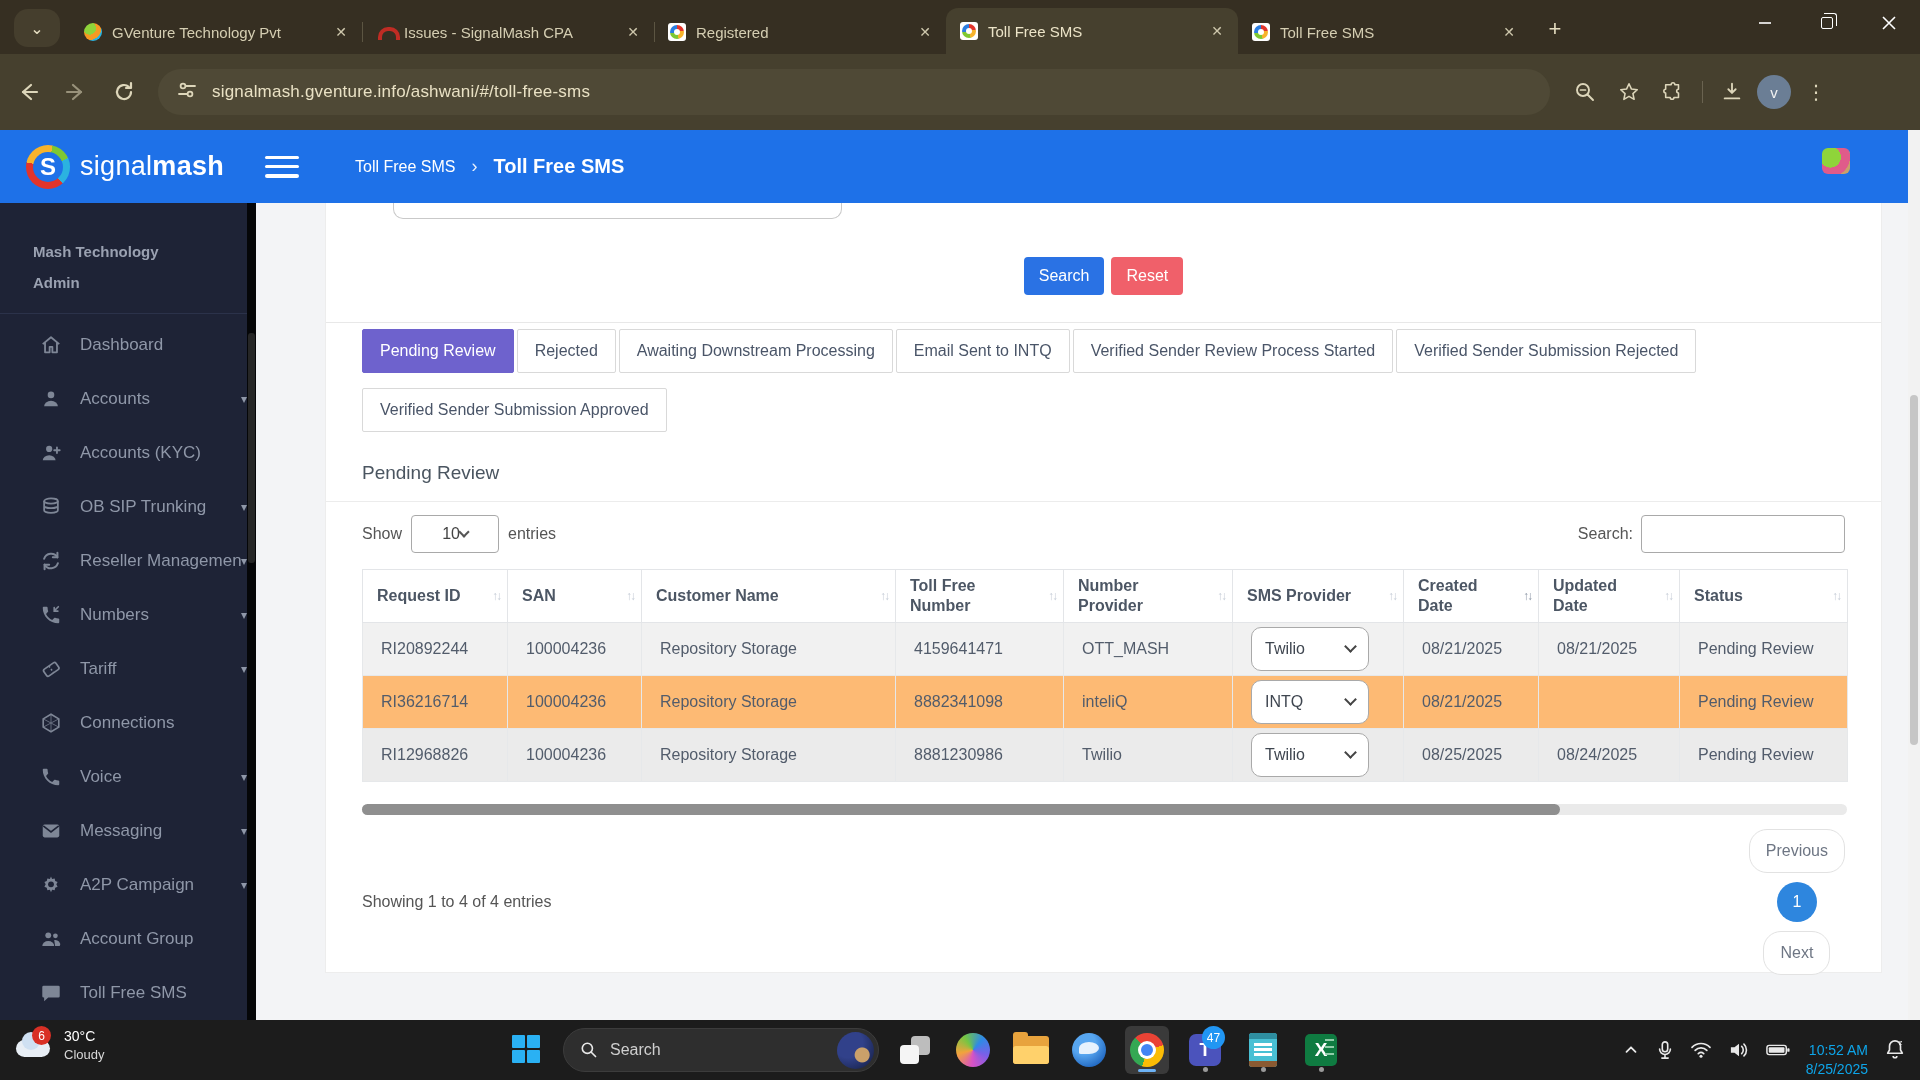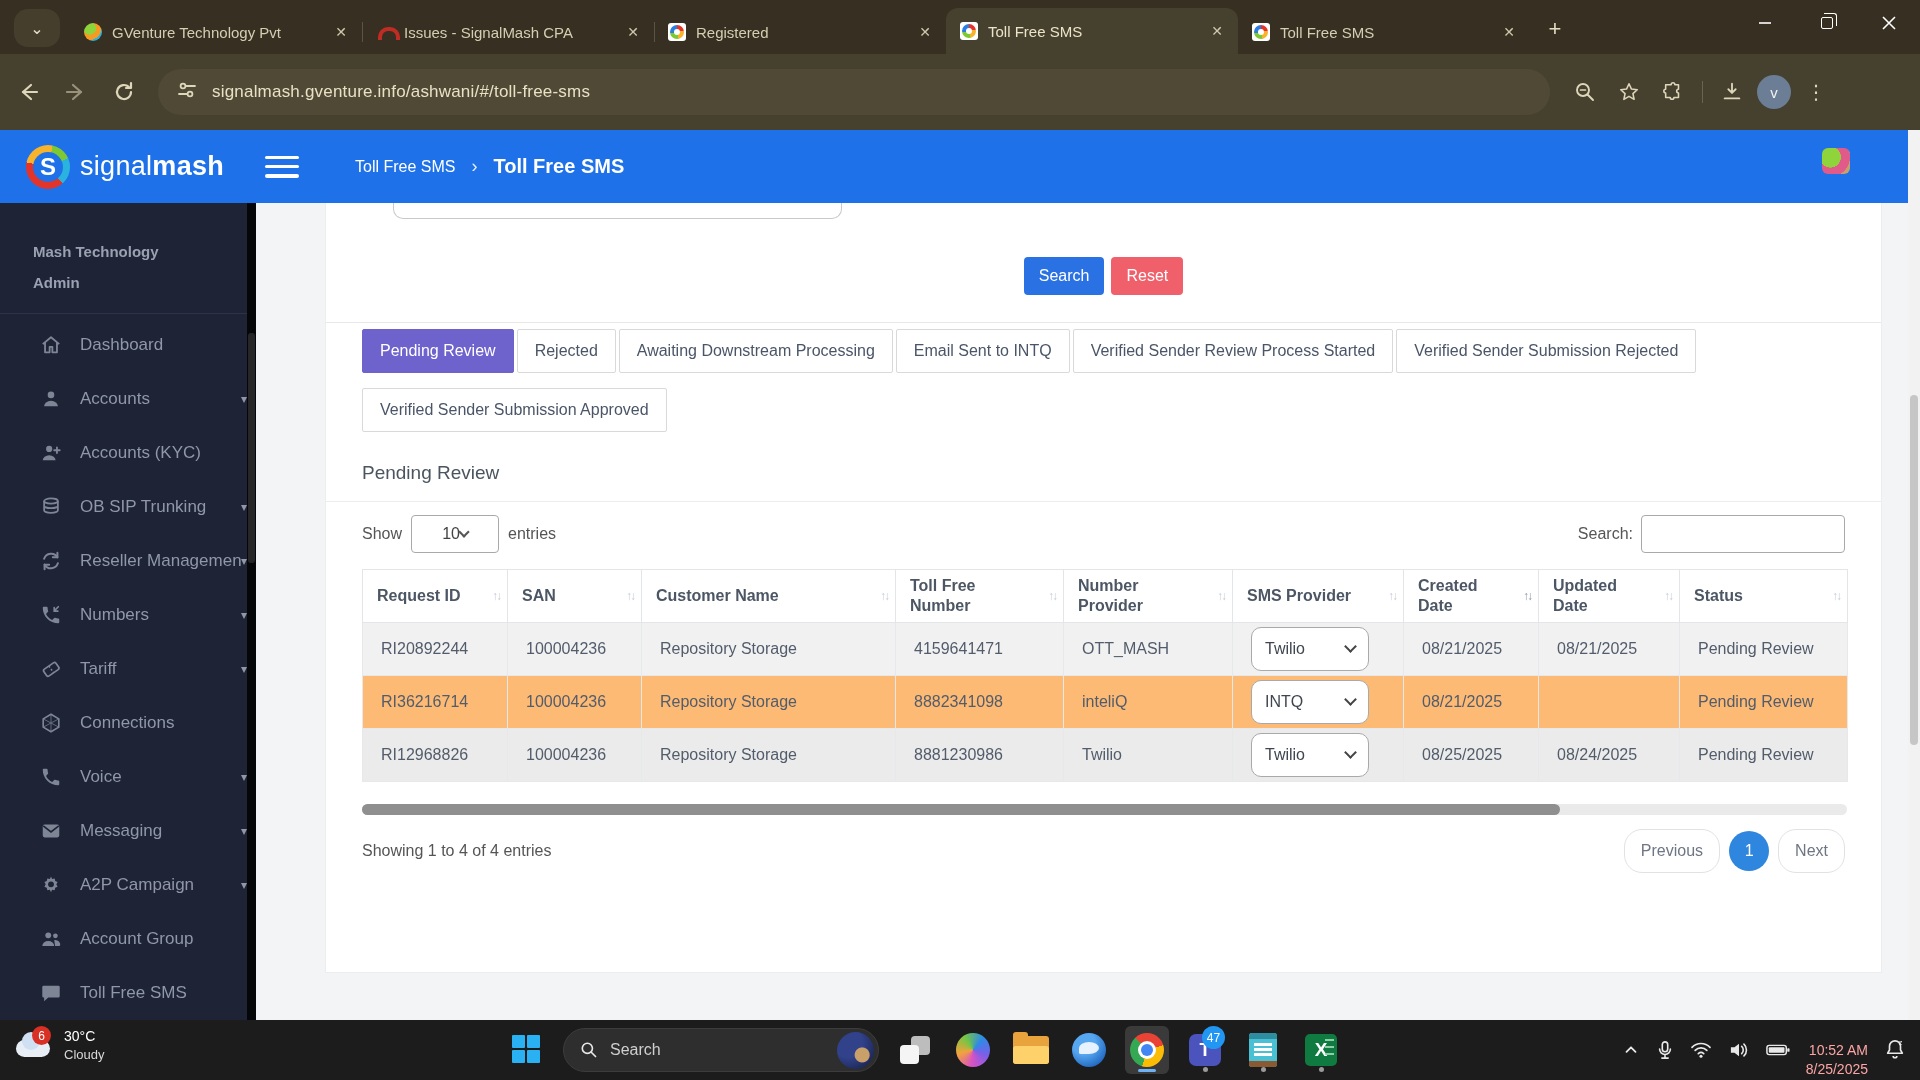--- a/index.html
+++ b/index.html
@@ -111,21 +111,21 @@
   .sort.active { color:#8d97a6; }
   .sel { width:118px; height:44px; background:#fff; border:1px solid #a9a9a9; border-radius:10px; display:flex; align-items:center; justify-content:space-between; padding:0 13px; font-size:16px; color:#3f4650; cursor:pointer; }
   .sel.focused { border:2px solid #4a90e2; box-shadow:0 0 0 1px rgba(74,144,226,.25); }
   .sel .chev { width:9px; height:9px; border-right:2px solid #444; border-bottom:2px solid #444; transform:rotate(45deg); margin-top:-5px; }
 
   .hscroll { margin-top:22px; width:1485px; height:11px; background:#eaeaea; border-radius:6px; position:relative; }
   .hthumb { position:absolute; left:0; top:0; width:1198px; height:11px; background:#8f8f8f; border-radius:6px; }
 
   .table-footer { margin-top:14px; display:flex; align-items:center; justify-content:space-between; }
   .tf-summary { font-size:16px; color:#555; }
-  .pager { display:flex; align-items:center; gap:9px; }
+  .pager { display:flex; align-items:center; gap:9px;flex-direction:column; }
   .pg-btn { height:44px; padding:0 16px; background:#fff; border:1px solid #e2e2e2; border-radius:18px; color:#6e7684; font-size:16px; display:flex; align-items:center; cursor:pointer; }
   .pg-num { width:40px; height:40px; border-radius:50%; background:#2e86de; color:#fff; font-size:16px; display:flex; align-items:center; justify-content:center; cursor:pointer; }
 
   
   .taskbar { position:absolute; left:0; top:1020px; width:1920px; height:60px; background:#1c1c1c; }
   .weather { position:absolute; left:14px; top:7px; display:flex; align-items:center; gap:10px; }
   .cloud { position:relative; width:40px; height:30px; }
   .cloud::before { content:""; position:absolute; left:2px; top:10px; width:34px; height:17px; background:#e8eef5; border-radius:10px; }
   .cloud::after { content:""; position:absolute; left:8px; top:2px; width:18px; height:18px; background:#cfe0f2; border-radius:50%; }
   .w-badge { position:absolute; left:18px; top:-4px; width:19px; height:19px; border-radius:50%; background:#d93025; color:#fff; font-size:12px; display:flex; align-items:center; justify-content:center; z-index:2; }
@@ -161,21 +161,21 @@
   .teams-badge { position:absolute; right:2px; top:0px; width:23px; height:23px; border-radius:50%; background:#2196f3; color:#fff; font-size:12px; font-weight:400; display:flex; align-items:center; justify-content:center; z-index:2; }
   .ic-note { position:relative; width:28px; height:34px; background:#49c0d4; border-radius:3px; overflow:hidden; }
   .ic-note::before { content:""; position:absolute; left:0; top:0; width:28px; height:6px; background:#2e8ea0; }
   .ic-note::after { content:""; position:absolute; left:0; bottom:0; width:28px; height:6px; background:#8a5a32; }
   .ic-note .ln { position:absolute; left:5px; width:18px; height:2.5px; background:#fff; }
   .ic-excel { position:relative; width:32px; height:32px; border-radius:5px; background:#0f7b41; color:#fff; font-size:19px; font-weight:700; display:flex; align-items:center; justify-content:center; }
   .ic-excel::after { content:""; position:absolute; right:3px; top:5px; width:9px; height:22px;
      background:linear-gradient(#9fd6b5 0 2px, transparent 2px 7px, #9fd6b5 7px 9px, transparent 9px 14px, #9fd6b5 14px 16px, transparent 16px); opacity:.9; }
   .tray { position:absolute; right:14px; top:0; height:60px; display:flex; align-items:center; gap:16px; color:#e8e8e8; }
   .tray svg { display:block; }
-  .clock { text-align:right; color:#fca5a5; font-size:14px; line-height:1.35;margin-top:19px; }
+  .clock { text-align:right; color:#0ea5e9; font-size:14px; line-height:1.35;margin-top:19px; }
 </style>
 </head>
 <body>
 
 <div class="screen">
 
   <div class="tabstrip">
     <div class="tab-search-btn">
         <span>⌄</span>
       </div>

